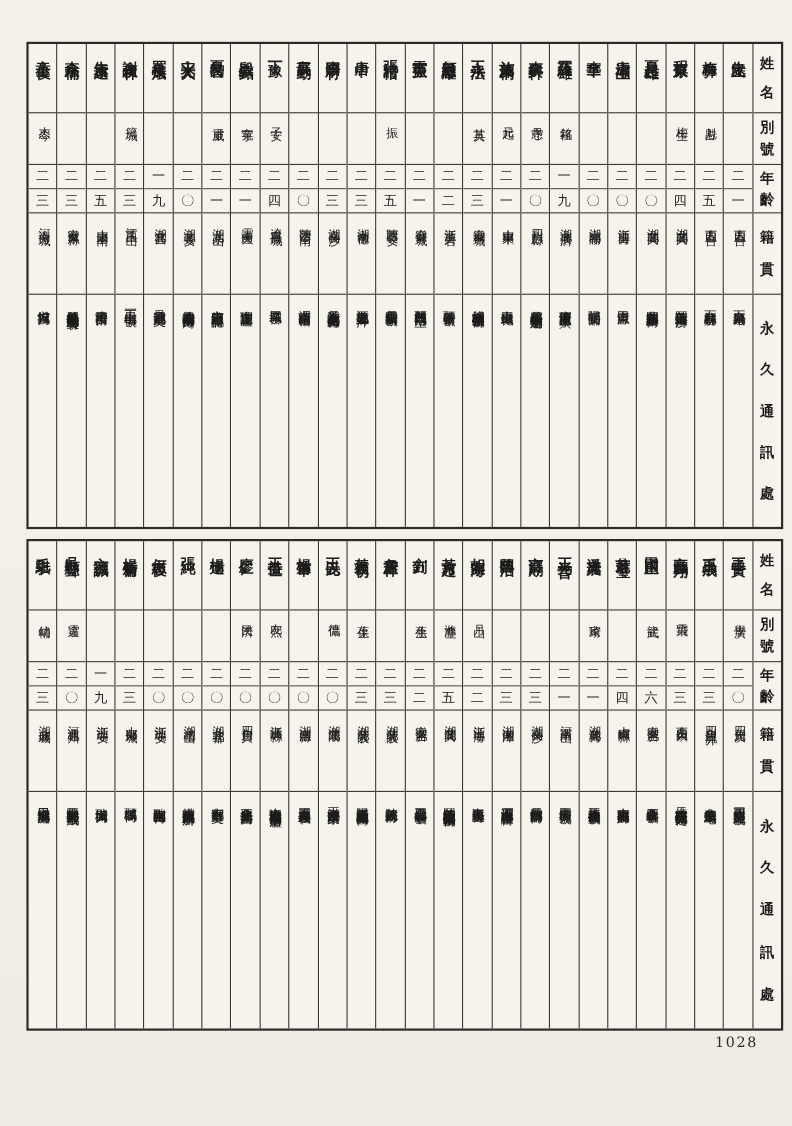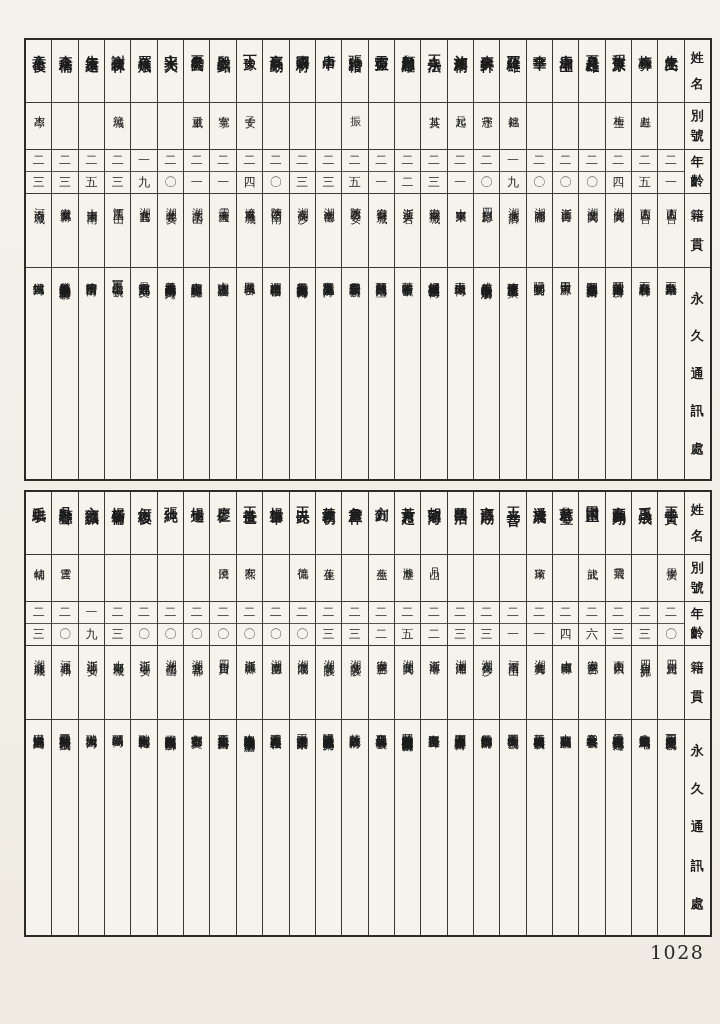--- a/index.html
+++ b/index.html
@@ -50,21 +50,21 @@
   .agebox{flex:1 1 0;display:flex;justify-content:center;align-items:center;}
   .agebox + .agebox{border-top:1px solid #55554e;}
   .agebox span{font-size:12px;}
   .mark{font-size:8.5px;display:inline-block;margin-top:2px;color:#333;}
   
   .col.hdr .cell{flex-direction:column;align-items:center;}
   .hchar{font-size:13px;font-weight:600;}
   .hflex{display:flex;flex-direction:column;justify-content:space-evenly;align-items:center;height:100%;width:100%;padding:0;}
   .page-number{
     position:absolute;top:941px;left:650px;
-    font-size:19px;letter-spacing:1.5px;color:#2a2a26;
+    font-size:13px;letter-spacing:1.5px;color:#2a2a26;
     font-family:"DejaVu Serif","Liberation Serif",serif;
     text-align:center;
   }
 </style>
 </head>
 <body>
 
 <div class="scan">
   <div class="grid-table table-top">
       <div class="col hdr">

